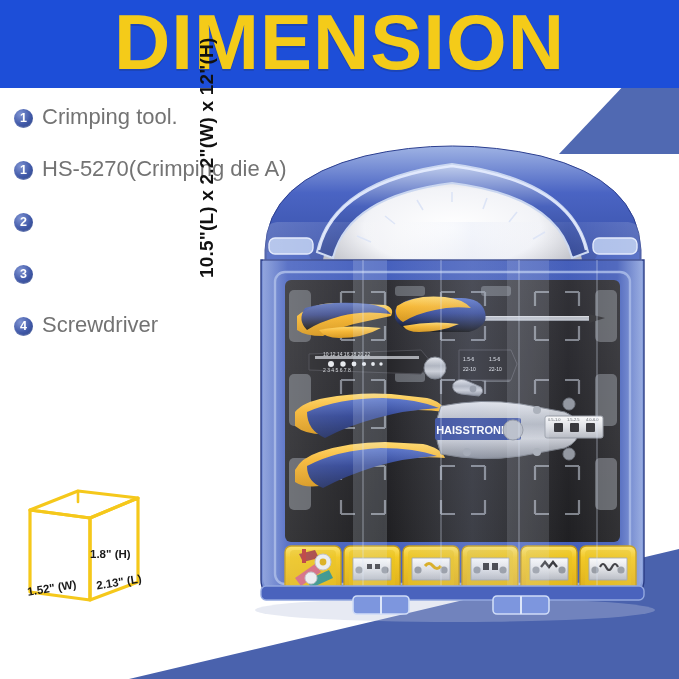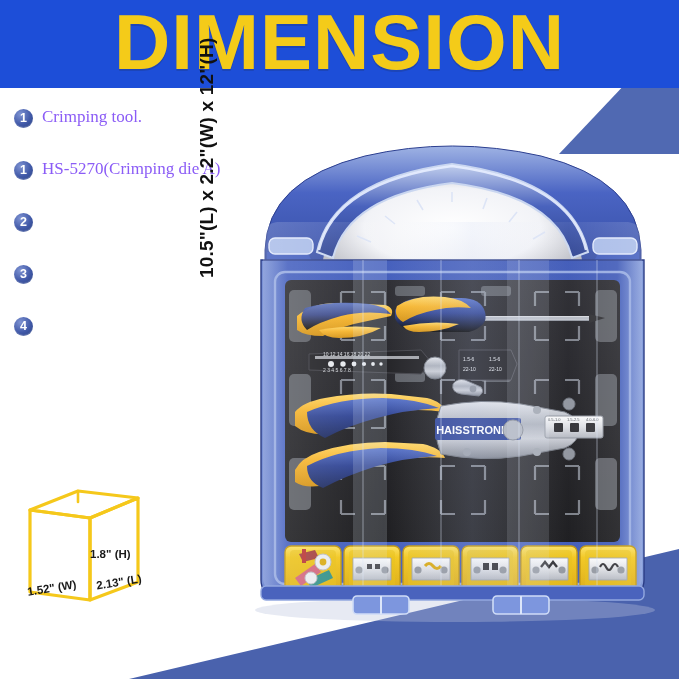--- a/index.html
+++ b/index.html
@@ -55,25 +55,25 @@
     width:19px;height:19px;border-radius:50%;
     margin-top:3px;margin-right:9px;
     background:radial-gradient(circle at 34% 28%, #7e93d2 0%, #4159a8 55%, #29407f 100%);
     box-shadow:inset 0 -1px 1px rgba(255,255,255,.25);
     color:#ffffff;
     font-size:12.5px;font-weight:bold;
     line-height:19px;text-align:center;
     font-family:"Liberation Sans", sans-serif;
   }
   .item-label{
-    font-size:17px;
-    color:#8b5cf6;
+    font-size:22px;
+    color:#737373;
     line-height:22px;
     white-space:nowrap;
-    font-family:Liberation Serif, serif;
+    font-family:Liberation Sans, sans-serif;
   }
 
   
   .vdim{
     position:absolute;
     left:196px;top:278px;
     width:300px;
     transform:rotate(-90deg);
     transform-origin:0 0;
     font-size:19px;font-weight:bold;color:#111;
@@ -126,20 +126,21 @@
     <div class="list-item">
       <div class="badge">2</div>
     </div>
 
     <div class="list-item">
       <div class="badge">3</div>
     </div>
 
     <div class="list-item">
       <div class="badge">4</div>
+      <div class="item-label">Screwdriver</div>
     </div>
 
   </div>
 
   <div class="vdim">10.5"(L) x 2.2"(W) x 12"(H)</div>
 
   <div class="boxdiag">
     <svg width="180" height="122" viewBox="0 0 180 122">
       <g fill="none" stroke="#f5c81b" stroke-width="3.2" stroke-linejoin="round" stroke-linecap="round">
 

